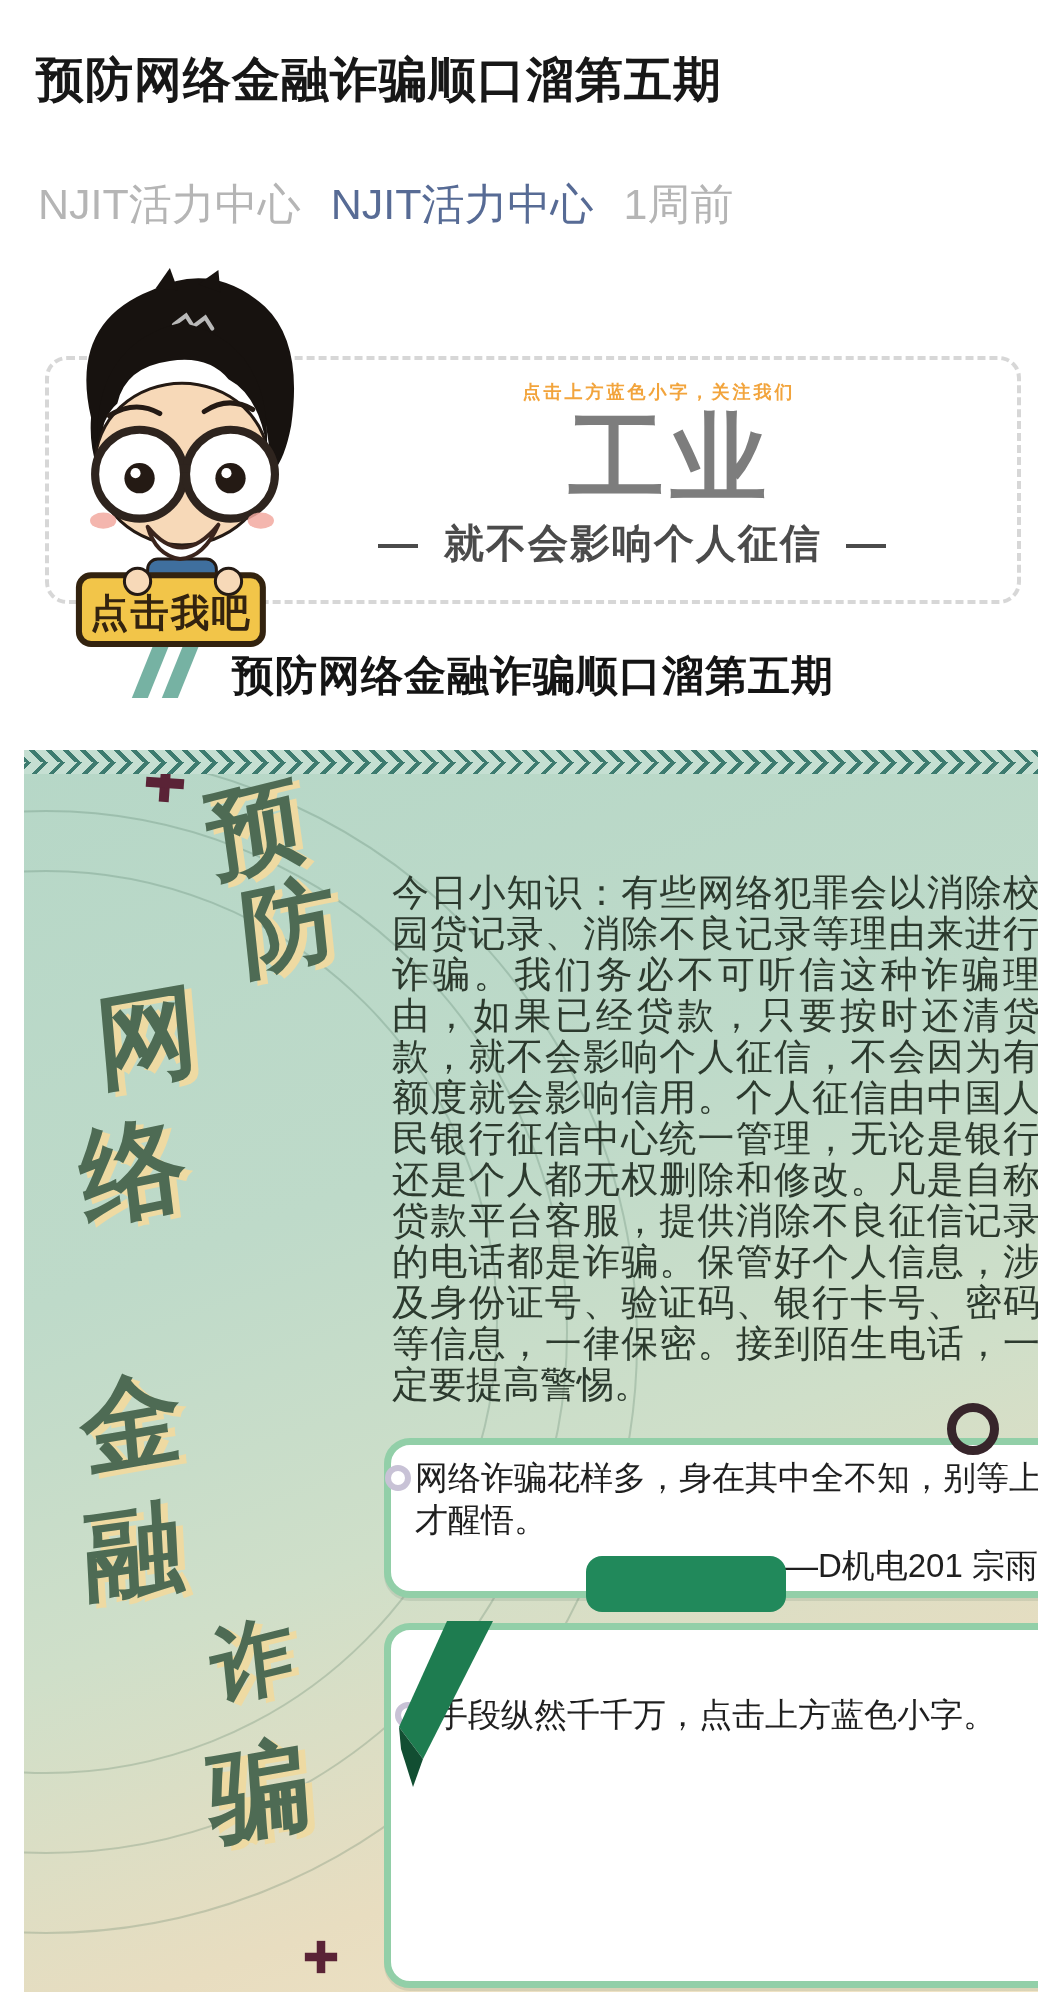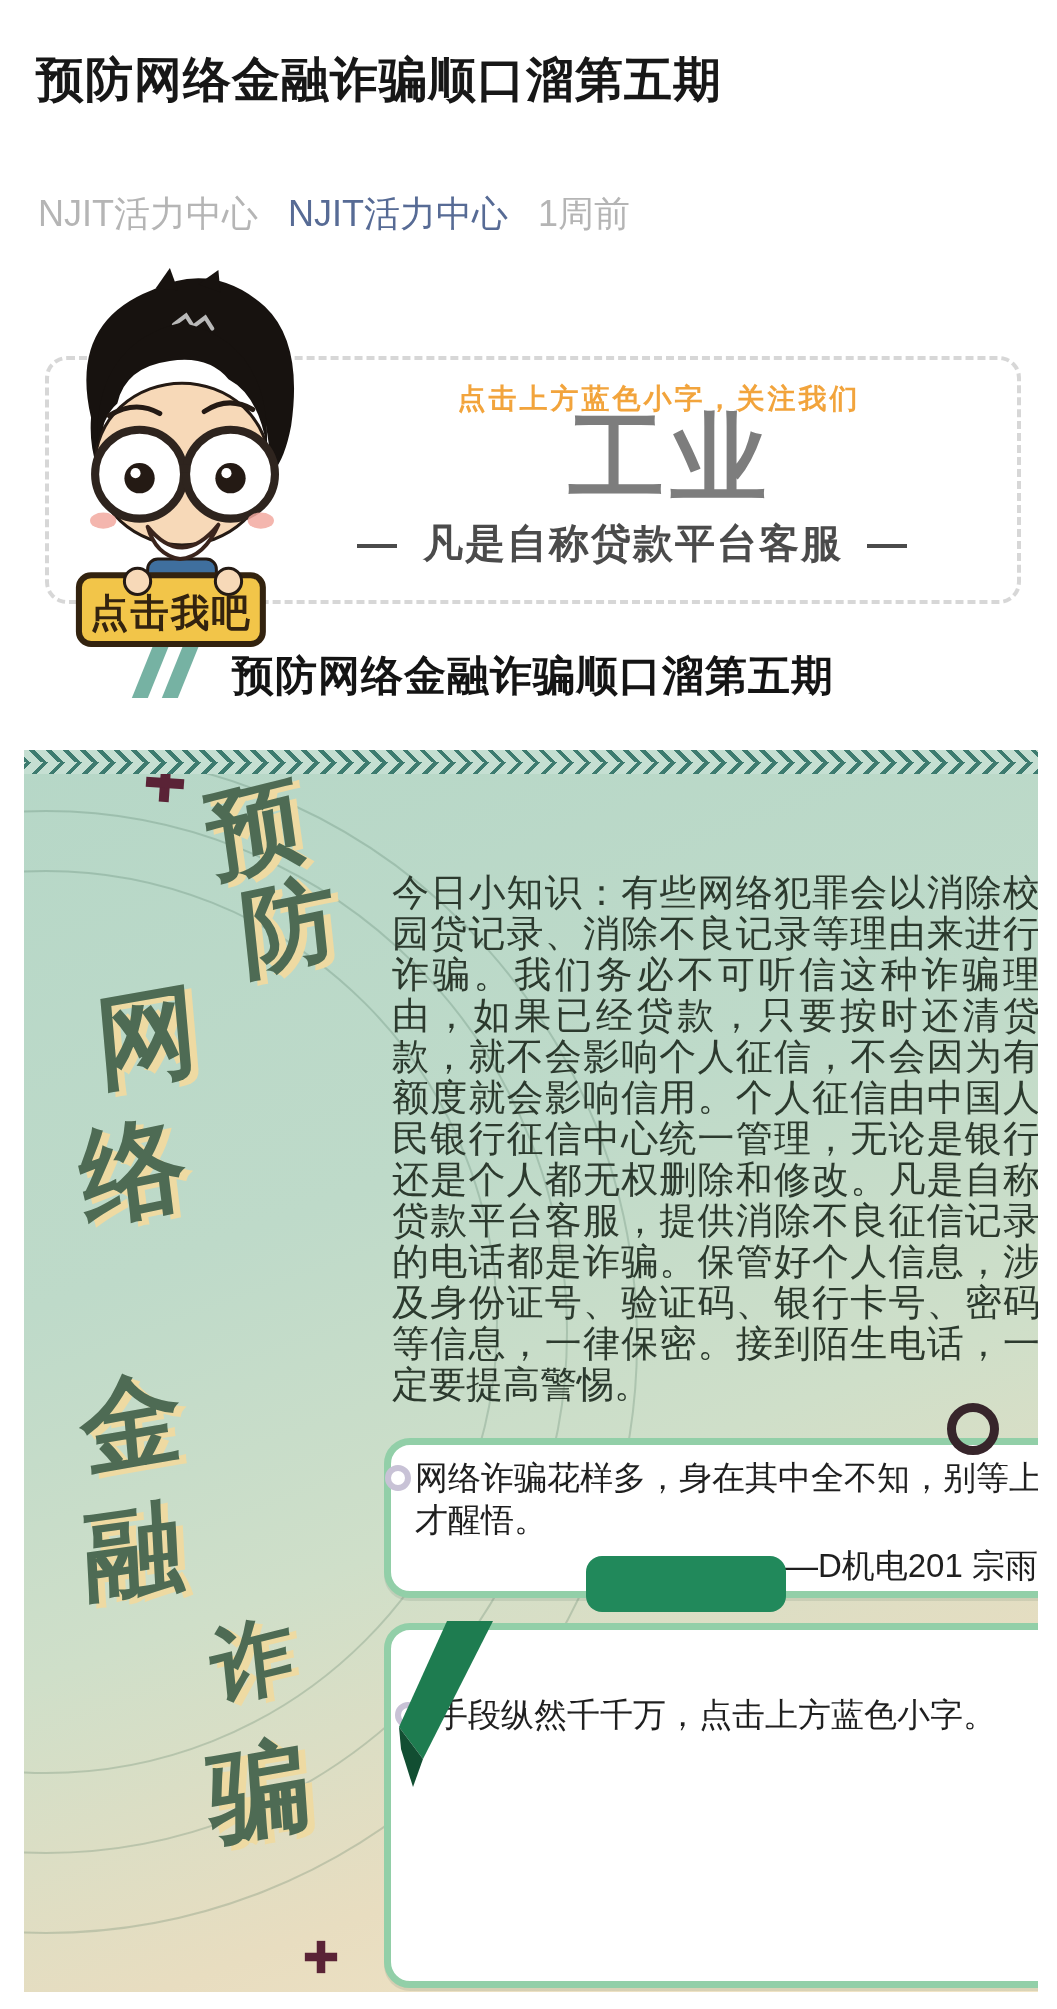--- a/index.html
+++ b/index.html
@@ -2,30 +2,30 @@
 <html><head>
 <meta charset="utf-8">
 <style>
   html,body{margin:0;padding:0;background:#ffffff;}
   .page{position:relative;width:1057px;height:2009px;background:#ffffff;overflow:hidden;
         font-family:"Liberation Sans","DejaVu Sans",sans-serif;padding-left:44px;}
 
   
   .article-title{position:absolute;left:36px;top:50px;width:990px;margin:0;
     font-size:48px;font-weight:600;letter-spacing:1px;color:#171717;line-height:1.25;}
-  .byline{position:absolute;left:38px;top:190px;font-size:36px;white-space:nowrap;}
+  .byline{position:absolute;left:38px;top:176px;font-size:43px;white-space:nowrap;}
   .byline span{margin-right:30px;}
   .byline .muted{color:#b5b5b5;}
   .byline .account{color:#576b95;cursor:pointer;}
 
   
   .banner{position:absolute;left:45px;top:356px;width:968px;height:240px;
     border:4px dashed #d7d7d7;border-radius:22px;background:#ffffff;}
   .banner-tip{position:absolute;left:280px;right:28px;top:20px;text-align:center;
-    font-size:28px;font-weight:bold;color:#f2a43c;letter-spacing:3px;}
+    font-size:18px;font-weight:bold;color:#f2a43c;letter-spacing:3px;}
   .banner-brand{position:absolute;left:295px;right:20px;top:50px;text-align:center;
     font-size:96px;font-weight:bold;color:#7d7d7d;letter-spacing:6px;line-height:1;}
   .banner-tagline{position:absolute;left:200px;right:0;top:156px;display:flex;
     justify-content:center;align-items:center;gap:24px;
     font-size:40px;font-weight:bold;color:#4b4b4b;letter-spacing:2px;}
   .mascot{position:absolute;left:48px;top:266px;width:268px;height:384px;z-index:2;}
 
   
   .slashes{position:absolute;left:148px;top:618px;}
   .slashes i{display:inline-block;width:16px;height:80px;margin-right:14px;
@@ -94,21 +94,21 @@
 
   <div class="byline">
     <span class="muted">NJIT活力中心</span><span class="account">NJIT活力中心</span><span class="muted">1周前</span>
   </div>
 
   <div class="banner">
     <div class="banner-tip">点击上方蓝色小字，关注我们</div>
     <div class="banner-brand">工业</div>
     <div class="banner-tagline">
       <span>—</span>
-      <span>凡是自称贷款平台客服</span>
+      <span>就不会影响个人征信</span>
       <span>—</span>
     </div>
   </div>
 
   <svg class="mascot" viewBox="0 0 260 380">
     <rect x="96" y="290" width="68" height="46" rx="10" fill="#3f6f9e" stroke="#241a14" stroke-width="3"></rect>
     <path d="M40,150 Q18,56 100,24 Q160,-6 212,40 Q250,76 238,158 Q232,190 220,204 L212,150 Q206,102 168,94 Q118,84 80,102 Q54,114 52,162 L46,200 Q38,176 40,150 Z" fill="#17120f"></path>
     <path d="M104,22 L118,2 L126,24 Z" fill="#17120f"></path>
     <path d="M146,18 L166,4 L168,26 Z" fill="#17120f"></path>
     <path d="M122,58 l12,-9 l7,11 l12,-9 l7,11" fill="none" stroke="#b9b9b9" stroke-width="4" stroke-linecap="round"></path>

